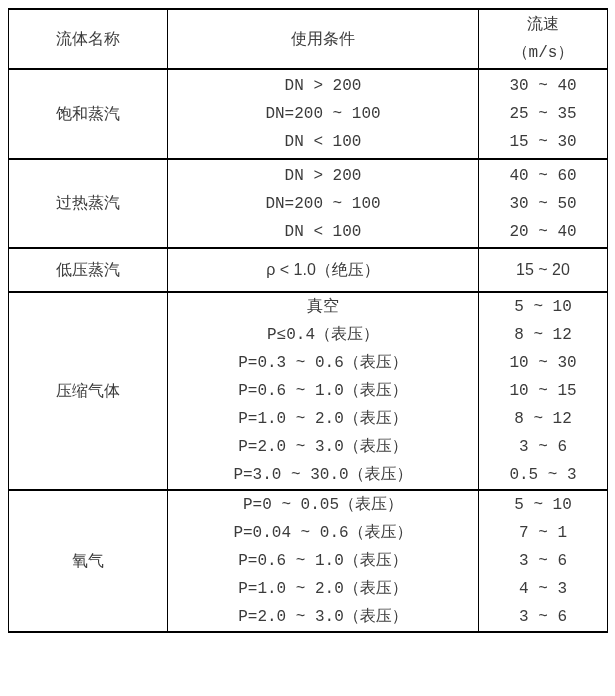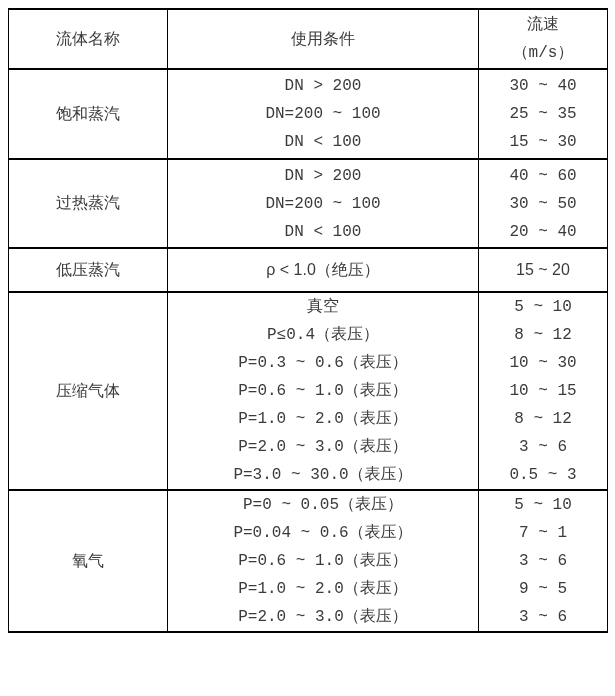--- a/index.html
+++ b/index.html
@@ -123,18 +123,18 @@
         <div class="cell-line">P=0 ~ 0.05（表压）</div>
         <div class="cell-line">P=0.04 ~ 0.6（表压）</div>
         <div class="cell-line">P=0.6 ~ 1.0（表压）</div>
         <div class="cell-line">P=1.0 ~ 2.0（表压）</div>
         <div class="cell-line">P=2.0 ~ 3.0（表压）</div>
       </td>
       <td>
         <div class="cell-line">5 ~ 10</div>
         <div class="cell-line">7 ~ 1</div>
         <div class="cell-line">3 ~ 6</div>
-        <div class="cell-line">9 ~ 5</div>
+        <div class="cell-line">4 ~ 3</div>
         <div class="cell-line">3 ~ 6</div>
       </td>
     </tr>
   </tbody>
 </table>
 
 </body></html>

